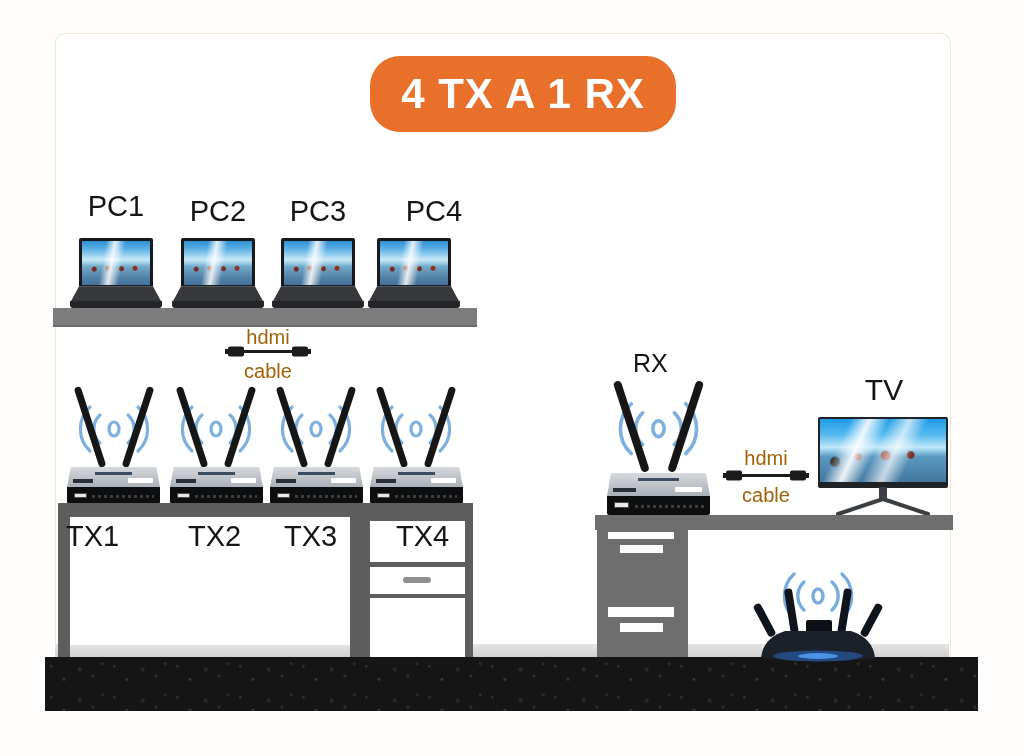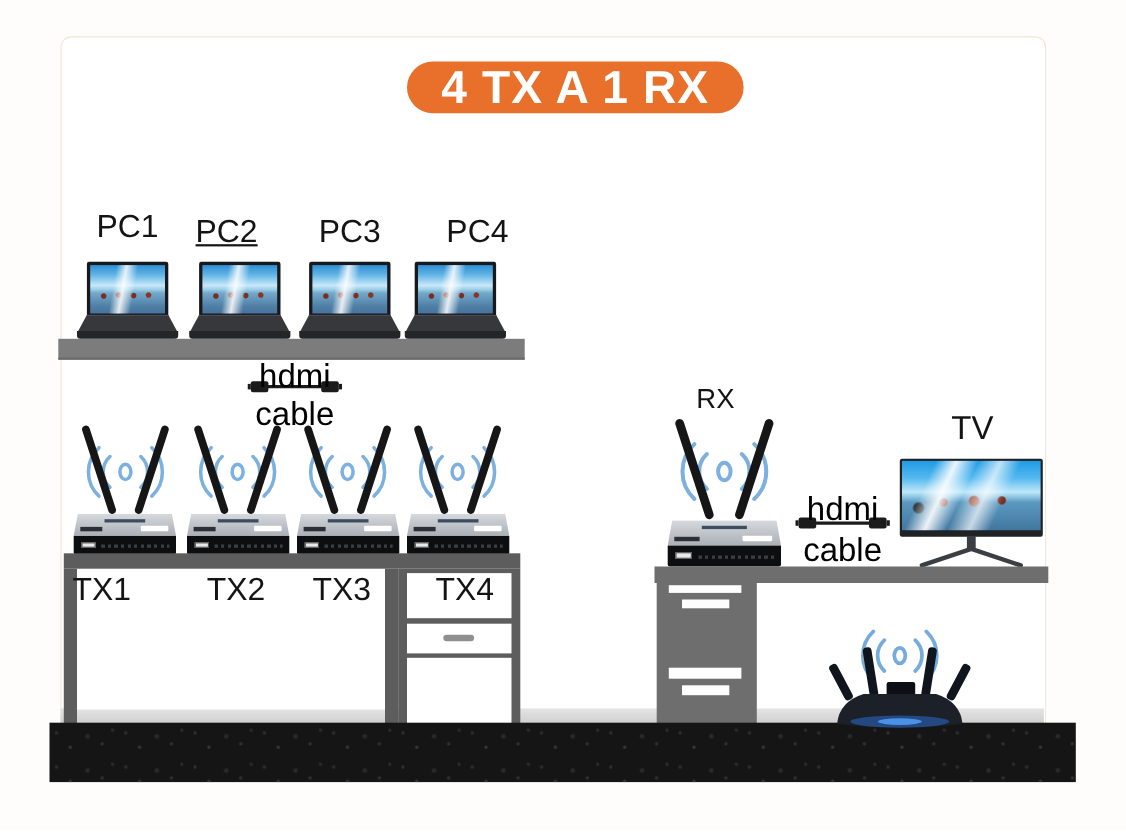--- a/index.html
+++ b/index.html
@@ -5,21 +5,21 @@
   html,body{margin:0;padding:0;background:#ffffff;}
   .stage{position:relative;width:1024px;height:756px;background:#fefdfc;overflow:hidden;
          font-family:"Liberation Sans",sans-serif;color:#1a1a1a;}
   .abs{position:absolute;}
 
   
   .card{left:55px;top:33px;width:894px;height:662px;background:#ffffff;
         border:1px solid #f2e6d7;border-radius:10px;}
 
   
-  .badge{left:370px;top:56px;width:306px;height:47px;border-radius:30px;background:#E8702A;
+  .badge{left:370px;top:56px;width:306px;height:76px;border-radius:30px;background:#E8702A;
          display:flex;align-items:center;justify-content:center;z-index:12;}
   .badge span{color:#fff;font-size:42px;font-weight:800;letter-spacing:1px;white-space:nowrap;}
 
   
   .lbl{font-size:29px;color:#141414;z-index:11;white-space:nowrap;}
   .lbl.center{text-align:center;}
 
   
   .laptop{width:92px;height:70px;z-index:7;}
   .lap-screen{position:absolute;left:9px;top:0;width:74px;height:50px;background:#17191d;
@@ -78,21 +78,21 @@
   .dev-top .wbar{position:absolute;right:8%;bottom:4px;width:26%;height:5px;background:#fff;border-radius:1px;}
   .dev-front{position:relative;height:17px;background:#0d0e10;border-radius:0 0 2px 2px;}
   .dev-front .usb{position:absolute;left:7%;top:33%;width:14%;height:32%;background:#e9e9e9;border:1px solid #4a4a4a;box-sizing:border-box;}
   .dev-front .ports{position:absolute;left:27%;right:6%;top:48%;height:3px;
       background:repeating-linear-gradient(90deg,#3d3d3d 0 3px,transparent 3px 6px);}
   .device.rx{width:103px;height:42px;}
   .device.rx .dev-top{height:23px;}
   .device.rx .dev-front{height:19px;}
 
   .unit-svg{z-index:7;}
-  .cable-txt{font-size:30px;color:#000000;text-align:center;z-index:11;}
+  .cable-txt{font-size:20px;color:#a16207;text-align:center;z-index:11;}
 
   .tv-screen{left:818px;top:417px;width:130px;height:71px;background:#1f2326;border-radius:2px;
              padding:2px 2px 6px 2px;box-sizing:border-box;z-index:8;}
   .tv-img{width:100%;height:100%;
     background:
       linear-gradient(115deg, transparent 20%, rgba(255,255,255,.9) 32%, transparent 45%, rgba(255,255,255,.7) 58%, transparent 70%),
       radial-gradient(circle at 30% 60%, #8a3526 3px, transparent 4.5px),
       radial-gradient(circle at 52% 58%, #93402e 4px, transparent 5.5px),
       radial-gradient(circle at 72% 57%, #7a2d20 3px, transparent 4.5px),
       radial-gradient(circle at 12% 68%, #31373c 4px, transparent 6px),
@@ -103,21 +103,21 @@
 
 <div class="stage">
 
   <div class="abs card"></div>
 
   <div class="abs badge">
     <span>4 TX A 1 RX</span>
   </div>
 
   <div class="abs lbl center" style="left:70px;top:190px;width:92px;">PC1</div>
-  <div class="abs lbl center" style="left:160px;top:195px;width:92px;text-decoration:underline;">PC2</div>
+  <div class="abs lbl center" style="left:172px;top:195px;width:92px;">PC2</div>
   <div class="abs lbl center" style="left:272px;top:195px;width:92px;">PC3</div>
   <div class="abs lbl center" style="left:388px;top:195px;width:92px;">PC4</div>
 
   <div class="abs laptop" style="left:70px;top:238px;">
     <div class="lap-screen">
         <div class="lap-img"></div>
       </div>
     <div class="lap-deck"></div>
       <div class="lap-lip"></div>
   </div>

